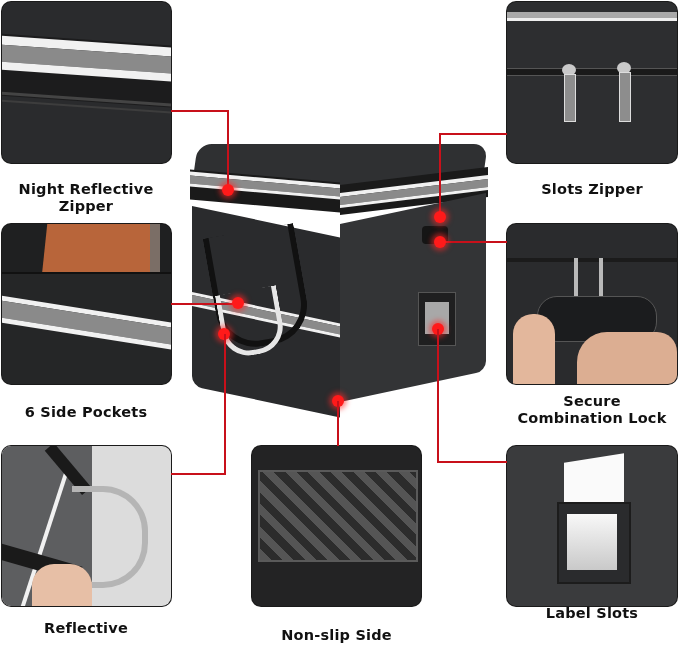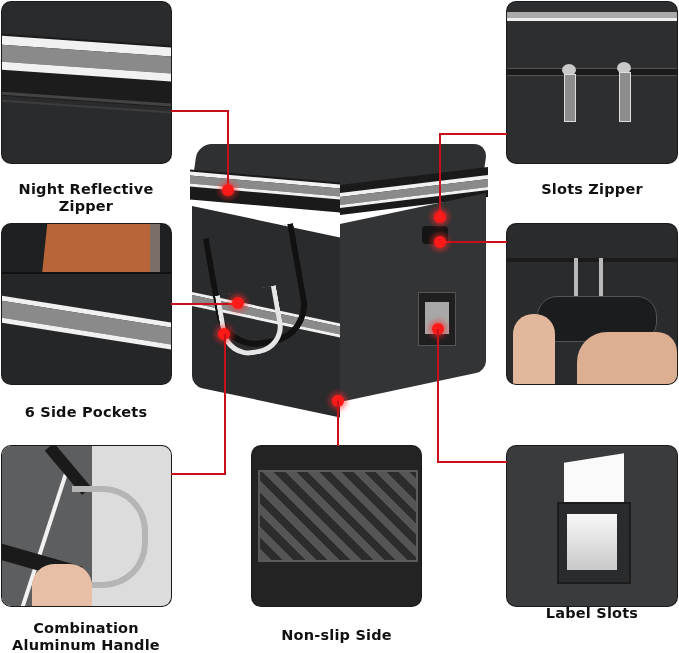--- a/index.html
+++ b/index.html
@@ -58,33 +58,34 @@
 
 <div class="panel" style="left:507px;top:224px;width:170px;height:160px;background:#2a2b2d;">
   <div class="abs" style="left:0;top:34px;width:170px;height:4px;background:#1b1b1b;"></div>
   <div class="abs" style="left:67px;top:34px;width:4px;height:50px;background:#b9b9b9;"></div>
   <div class="abs" style="left:92px;top:34px;width:4px;height:50px;background:#b9b9b9;"></div>
   <div class="abs" style="left:30px;top:72px;width:118px;height:44px;border-radius:20px;background:#1b1c1e;border:1px solid #555;"></div>
   <div class="abs" style="left:6px;top:90px;width:42px;height:70px;border-radius:20px 20px 0 0;background:#e3b79c;"></div>
   <div class="abs" style="left:70px;top:108px;width:100px;height:52px;border-radius:30px 20px 0 0;background:#dcae92;"></div>
 </div>
 <div class="caption" style="left:507px;top:393px;width:170px;">
+  <div>Secure</div>
+  <div>Combination Lock</div>
 </div>
 
 <div class="panel" style="left:2px;top:446px;width:169px;height:160px;background:#dcdcdc;">
   <div class="abs" style="left:0;top:0;width:90px;height:160px;background:#5d5e60;"></div>
   <div class="stripe-w" style="left:40px;top:20px;width:4px;height:150px;transform:rotate(18deg);"></div>
   <div class="abs" style="left:60px;top:-6px;width:12px;height:58px;background:#1a1a1a;transform:rotate(-40deg);"></div>
   <div class="abs" style="left:70px;top:40px;width:70px;height:90px;border:6px solid #b5b5b5;border-left:none;border-radius:0 45px 45px 0;"></div>
   <div class="abs" style="left:-10px;top:108px;width:90px;height:16px;background:#1a1a1a;transform:rotate(16deg);"></div>
   <div class="abs" style="left:30px;top:118px;width:60px;height:44px;border-radius:22px 22px 0 0;background:#e7bfa6;"></div>
 </div>
 <div class="caption" style="left:0;top:620px;width:172px;">
-  <div>Combination</div>
-  <div>Aluminum Handle</div>
+  <div>Reflective</div>
 </div>
 
 <div class="panel" style="left:252px;top:446px;width:169px;height:160px;background:#232324;">
   <div class="abs" style="left:6px;top:24px;width:156px;height:88px;background:#3c3c3d;border:2px solid #5a5a5a;background-image:repeating-linear-gradient(45deg,#555 0 8px,#2c2c2c 8px 16px),repeating-linear-gradient(-45deg,rgba(120,120,120,0.35) 0 8px,rgba(0,0,0,0.35) 8px 16px);"></div>
 </div>
 <div class="caption" style="left:252px;top:627px;width:169px;">
   <span>Non-slip Side</span>
 </div>
 
 <div class="panel" style="left:507px;top:446px;width:170px;height:160px;background:#3a3b3d;">

